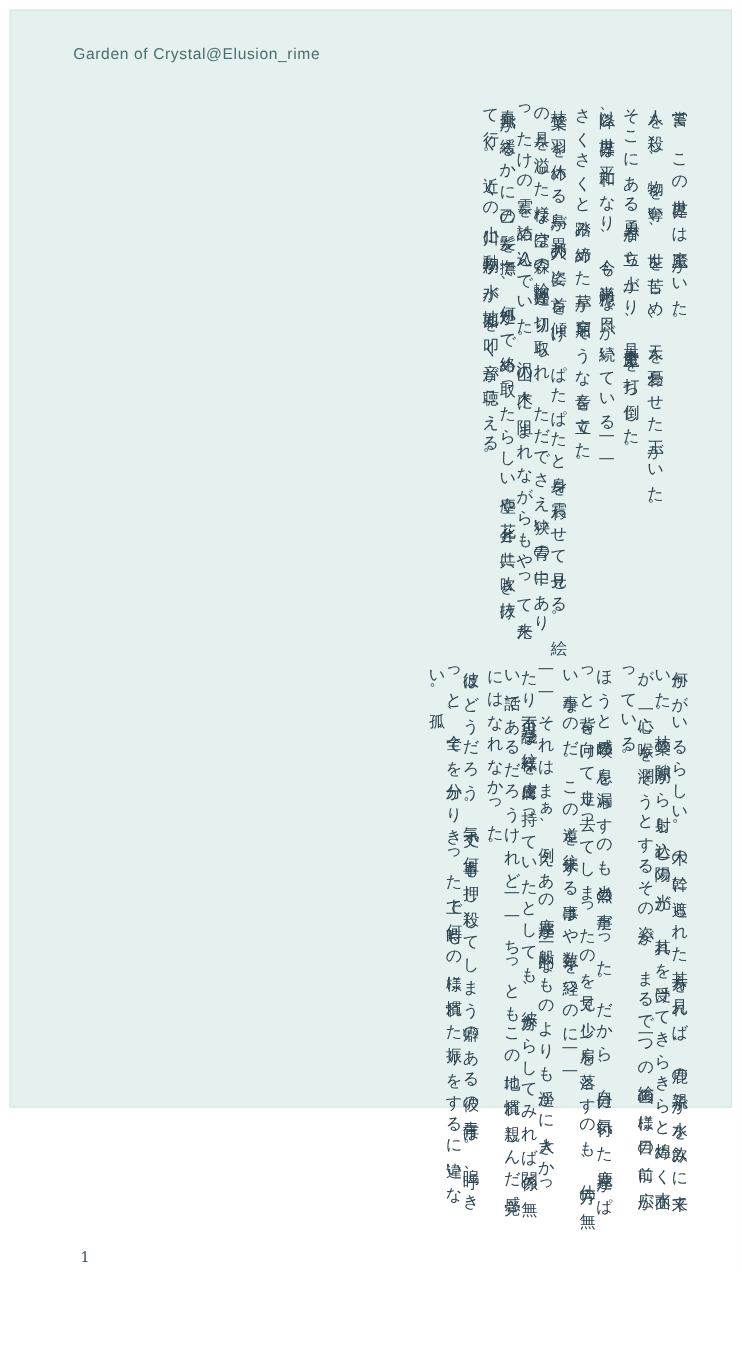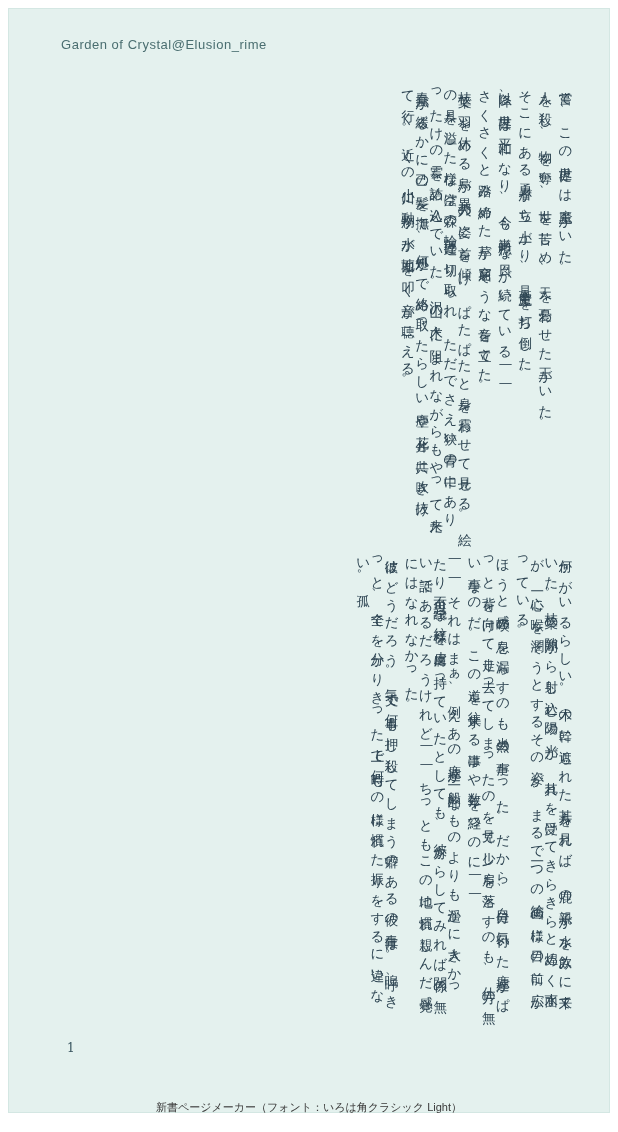--- a/index.html
+++ b/index.html
@@ -18,21 +18,21 @@
     width: 618px;
     height: 1132px;
     background: #ffffff;
     box-sizing: border-box;
   }
   #sheet {
     position: absolute;
     left: 8px;
     top: 8px;
     width: 602px;
-    height: 1105px;
+    height: 915px;
     background: #e4f1ee;
     box-sizing: border-box;
     border: 1px solid #d4e7e3;
   }
   #header-title {
     position: absolute;
     left: 52px;
     top: 28px;
     font-size: 13px;
     color: #4a6e70;
@@ -110,14 +110,13 @@
     <div id="block-bottom" class="column-block">
       <div class="vcol">何かがいるらしい。木の幹に遮られた其方を見れば、鹿の親子が水を飲みに来ていた。枝葉の隙間から射し込む陽の光が、其れを受けてきらきらと煌めく水面が、一心に喉を潤そうとするその姿が、まるで一つの絵画の様に目の前に広がっている。</div>
       <div class="vcol">ほうと感嘆の息を漏らすのも当然の事だった。だから、自分に気付いた鹿達がぱっと背を向けて走り去ってしまったのを見て少し肩を落とすのも、仕方の無い事なのだ。この道を往来する事はや数年を経つのに——</div>
       <div class="vcol">——それはまぁ、例えあの鹿達が一般的なものよりも遥かに大きかったり不可思議な紋様を皮膚に持っていたとしても、彼方からしてみれば関係の無い話であるだろうけれど——ちっともこの地に慣れ親しんだ感覚にはなれなかった。</div>
       <div class="vcol">彼はどうだろう。気丈で何事も押し殺してしまう癖のある彼の青年は。嗚呼、きっと、全てを分かりきった上で何時もの様に慣れた振りをするに違いない。孤</div>
     </div>
 
     <div id="page-number">1</div>
   </div>
 
-  <div id="footer-caption">新書ページメーカー（フォント：いろは角クラシック Light）</div>
 </div>
 
 </body></html>

